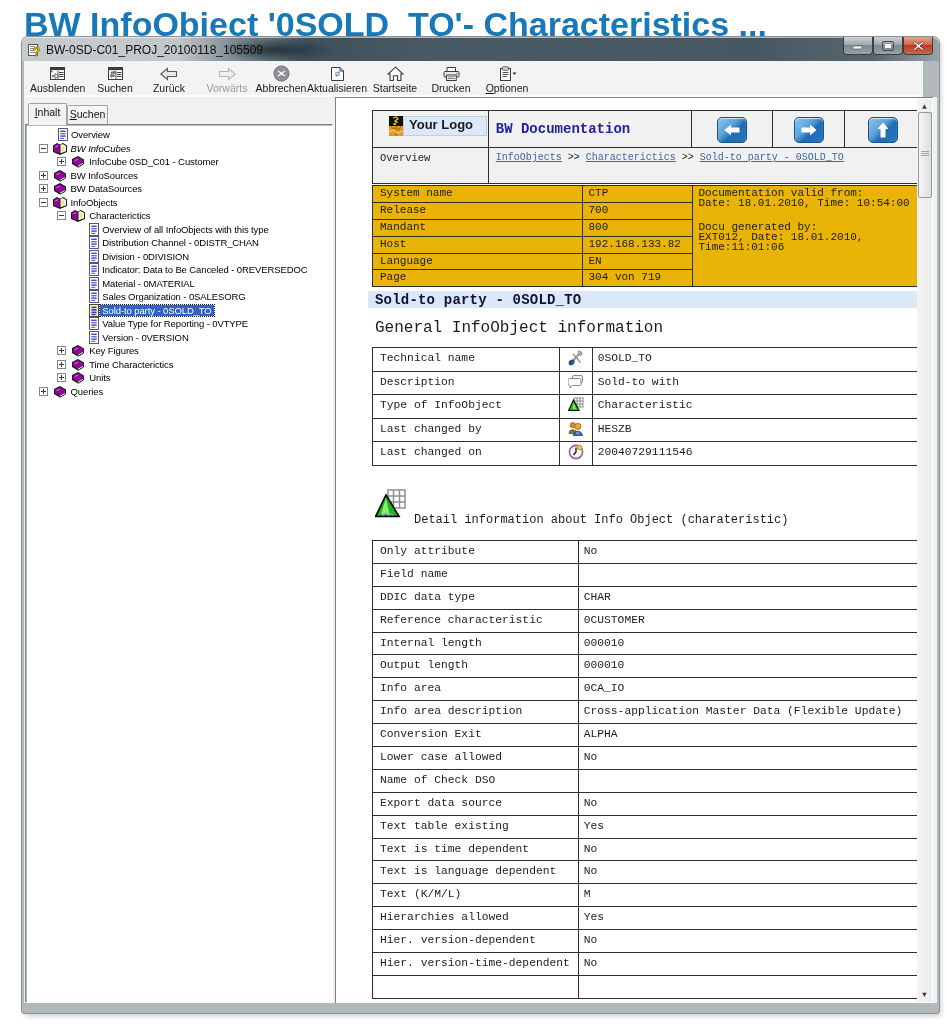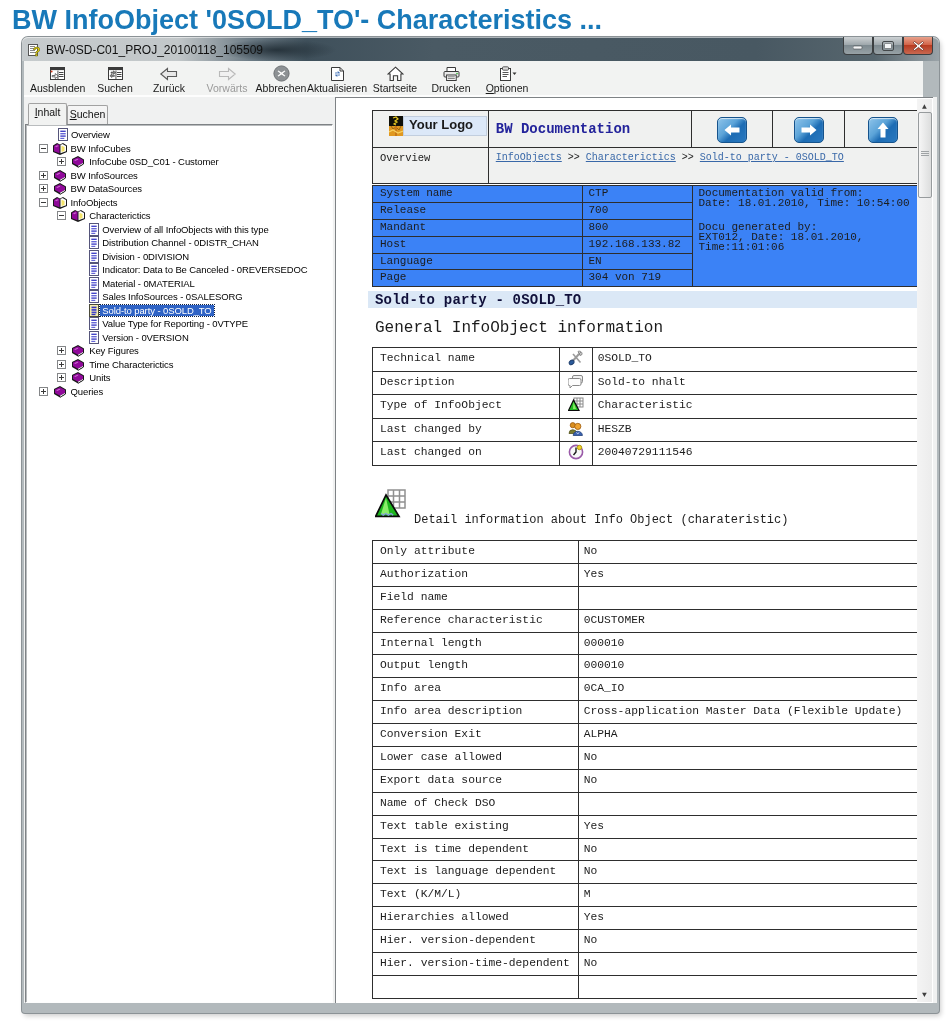--- a/index.html
+++ b/index.html
@@ -1,17 +1,17 @@
 <!DOCTYPE html>
 <html><head>
 <meta charset="utf-8">
 <style>
 html,body{margin:0;padding:0;background:#fff;width:947px;height:1024px;overflow:hidden;}
 body{font-family:"Liberation Sans",sans-serif;position:relative;}
-.h1{position:absolute;left:12px;top:5px;font-size:27px;font-weight:bold;color:#1879b9;letter-spacing:0px;}
+.h1{position:absolute;left:24px;top:5px;font-size:34px;font-weight:bold;color:#1879b9;letter-spacing:0px;}
 
 .win{position:absolute;left:22px;top:37px;width:917px;height:976px;border-radius:6px 6px 3px 3px;
  background:#b2b9bc;box-shadow:0 0 0 1px #8b9296, 2px 3px 5px rgba(0,0,0,0.2);}
 .titlebar{position:absolute;left:0;top:0;right:0;height:24px;border-radius:6px 6px 0 0;
  background:linear-gradient(to right,#c6cbcd 0%,#c2c7c9 17%,#6b7a84 25%,#3f505b 31%,#4a5a64 45%,#485862 80%,#57666e 93%,#9aa3a8 100%);
  box-shadow:inset 0 1px 0 rgba(255,255,255,0.55);}
 .titleicon{position:absolute;left:6px;top:7px;}
 .titletext{position:absolute;left:24px;top:6px;font-size:12px;color:#111;white-space:nowrap;}
 .smudge{position:absolute;left:205px;top:2px;width:110px;height:22px;background:radial-gradient(ellipse at 45% 50%,rgba(30,42,50,0.85),rgba(30,42,50,0) 70%);}
 .winbtns{position:absolute;right:6px;top:0;height:17px;}
@@ -55,21 +55,21 @@
 .doc{position:absolute;left:0;top:0;right:16px;bottom:0;overflow:hidden;margin-left:28px;}
 table{border-collapse:collapse;font-family:"Liberation Mono",monospace;}
 td{border:1px solid #2e2e2e;font-size:11.3px;padding:0;vertical-align:top;}
 .t1{position:absolute;left:8px;top:12px;width:548px;background:#f0f1f0;}
 .t1 td{height:35px;}
 .bwdoc{font-size:14px;font-weight:bold;color:#23239b;padding:10px 0 0 7px;}
 .navbtn{width:28px;height:24px;margin:6px auto 0;border-radius:5px;border:1px solid #16538c;position:relative;
  background:linear-gradient(135deg,#8ec4ea 0%,#5ba3d8 40%,#1d6cb4 60%,#2a79c0 100%);
  box-shadow:inset 0 1px 1px rgba(255,255,255,0.7);display:flex;align-items:center;justify-content:center;}
 .navbtn svg{display:block;}
-.t2{position:absolute;left:8px;top:87px;width:548px;background:#3b82f6;}
+.t2{position:absolute;left:8px;top:87px;width:548px;background:#eab308;}
 .t2 td{height:15.9px;font-size:11px;}
 .lab{padding:1px 0 0 7px;}
 .val{padding:1px 0 0 5px;}
 .hbar{position:absolute;left:4px;top:193px;width:572px;height:17px;background:#dbe8f6;}
 .hbar span{position:absolute;left:7px;top:1px;font-size:14px;font-weight:bold;color:#10103a;letter-spacing:0.2px;}
 .gi{position:absolute;left:11px;top:221px;font-size:16px;}
 .t3{position:absolute;left:8px;top:249px;width:548px;background:#fff;}
 .t3 td{height:22.6px;}
 .t3 .lab{padding-top:4px;}
 .t3 .val{padding-top:4px;}
@@ -225,53 +225,53 @@
     </defs>
       </svg>
     <div class="treebox">
         <div class="tree">
       <div class="trow" style="padding-left:30px;">
             <svg width="10" height="13" viewBox="0 0 10 13">
               <use href="#tpage"></use>
             </svg>
             <span class="lbl">Overview</span>
           </div>
+      <div class="trow" style="padding-left:10.5px;font-style:italic;">
+            <span class="exp"></span>
+            <svg style="margin-left:4px" width="16" height="13" viewBox="0 0 16 13">
+              <use href="#obook"></use>
+            </svg>
+            <span class="lbl">BW InfoCubes</span>
+          </div>
+      <div class="trow" style="padding-left:29.2px;">
+            <span class="exp plus"></span>
+            <svg style="margin-left:4px" width="16" height="13" viewBox="0 0 16 13">
+              <use href="#cbook"></use>
+            </svg>
+            <span class="lbl">InfoCube 0SD_C01 - Customer</span>
+          </div>
+      <div class="trow" style="padding-left:10.5px;">
+            <span class="exp plus"></span>
+            <svg style="margin-left:4px" width="16" height="13" viewBox="0 0 16 13">
+              <use href="#cbook"></use>
+            </svg>
+            <span class="lbl">BW InfoSources</span>
+          </div>
+      <div class="trow" style="padding-left:10.5px;">
+            <span class="exp plus"></span>
+            <svg style="margin-left:4px" width="16" height="13" viewBox="0 0 16 13">
+              <use href="#cbook"></use>
+            </svg>
+            <span class="lbl">BW DataSources</span>
+          </div>
       <div class="trow" style="padding-left:10.5px;">
             <span class="exp"></span>
             <svg style="margin-left:4px" width="16" height="13" viewBox="0 0 16 13">
               <use href="#obook"></use>
             </svg>
-            <span class="lbl">BW InfoCubes</span>
-          </div>
-      <div class="trow" style="padding-left:29.2px;">
-            <span class="exp plus"></span>
-            <svg style="margin-left:4px" width="16" height="13" viewBox="0 0 16 13">
-              <use href="#cbook"></use>
-            </svg>
-            <span class="lbl">InfoCube 0SD_C01 - Customer</span>
-          </div>
-      <div class="trow" style="padding-left:10.5px;">
-            <span class="exp plus"></span>
-            <svg style="margin-left:4px" width="16" height="13" viewBox="0 0 16 13">
-              <use href="#cbook"></use>
-            </svg>
-            <span class="lbl">BW InfoSources</span>
-          </div>
-      <div class="trow" style="padding-left:10.5px;">
-            <span class="exp plus"></span>
-            <svg style="margin-left:4px" width="16" height="13" viewBox="0 0 16 13">
-              <use href="#cbook"></use>
-            </svg>
-            <span class="lbl">BW DataSources</span>
-          </div>
-      <div class="trow" style="padding-left:10.5px;">
-            <span class="exp"></span>
-            <svg style="margin-left:4px" width="16" height="13" viewBox="0 0 16 13">
-              <use href="#obook"></use>
-            </svg>
             <span class="lbl">InfoObjects</span>
           </div>
       <div class="trow" style="padding-left:29.2px;">
             <span class="exp"></span>
             <svg style="margin-left:4px" width="16" height="13" viewBox="0 0 16 13">
               <use href="#obook"></use>
             </svg>
             <span class="lbl">Characterictics</span>
           </div>
       <div class="trow" style="padding-left:61.3px;">
@@ -301,21 +301,21 @@
       <div class="trow" style="padding-left:61.3px;">
             <svg width="10" height="13" viewBox="0 0 10 13">
               <use href="#tpage"></use>
             </svg>
             <span class="lbl">Material - 0MATERIAL</span>
           </div>
       <div class="trow" style="padding-left:61.3px;">
             <svg width="10" height="13" viewBox="0 0 10 13">
               <use href="#tpage"></use>
             </svg>
-            <span class="lbl">Sales InfoSources - 0SALESORG</span>
+            <span class="lbl">Sales Organization - 0SALESORG</span>
           </div>
       <div class="trow" style="padding-left:61.3px;">
             <svg width="10" height="13" viewBox="0 0 10 13">
               <use href="#spage"></use>
             </svg>
             <span class="lbl sel">Sold-to party - 0SOLD_TO</span>
           </div>
       <div class="trow" style="padding-left:61.3px;">
             <svg width="10" height="13" viewBox="0 0 10 13">
               <use href="#tpage"></use>
@@ -506,21 +506,21 @@
               </tr>
           <tr>
                 <td>
                   <div class="lab">Description</div>
                 </td>
                 <td class="icn"><svg width="16" height="15" viewBox="0 0 16 15">
                     <rect x="4.5" y="1.5" width="10" height="7.5" rx="1.5" fill="#f2f2f2" stroke="#8a8a8a"></rect>
                     <path d="M1.5 4.5 h10 a1.5 1.5 0 0 1 1.5 1.5 v4 a1.5 1.5 0 0 1 -1.5 1.5 h-7 l-2.5 2.5 v-2.5 h-0.5 a1.5 1.5 0 0 1 -1.5 -1.5 v-4 a1.5 1.5 0 0 1 1.5 -1.5 Z" fill="#fdfdfd" stroke="#8a8a8a"></path>
                   </svg></td>
                 <td>
-                  <div class="val">Sold-to nhalt</div>
+                  <div class="val">Sold-to with</div>
                 </td>
               </tr>
           <tr>
                 <td>
                   <div class="lab">Type of InfoObject</div>
                 </td>
                 <td class="icn"><svg width="16" height="15" viewBox="0 0 16 15">
                     <g stroke="#8a8a8a" fill="#fff">
                       <rect x="6" y="1" width="9" height="9"></rect>
                       <path d="M6 4 h9 M6 7 h9 M9 1 v9 M12 1 v9" fill="none"></path>
@@ -581,36 +581,36 @@
               <tr>
                 <td>
                   <div class="lab">Only attribute</div>
                 </td>
                 <td>
                   <div class="val">No</div>
                 </td>
               </tr>
           <tr>
                 <td>
-                  <div class="lab">Authorization</div>
-                </td>
-                <td>
-                  <div class="val">Yes</div>
-                </td>
-              </tr>
-          <tr>
-                <td>
                   <div class="lab">Field name</div>
                 </td>
                 <td>
                   <div class="val">&nbsp;</div>
                 </td>
               </tr>
           <tr>
                 <td>
+                  <div class="lab">DDIC data type</div>
+                </td>
+                <td>
+                  <div class="val">CHAR</div>
+                </td>
+              </tr>
+          <tr>
+                <td>
                   <div class="lab">Reference characteristic</div>
                 </td>
                 <td>
                   <div class="val">0CUSTOMER</div>
                 </td>
               </tr>
           <tr>
                 <td>
                   <div class="lab">Internal length</div>
                 </td>
@@ -653,32 +653,32 @@
           <tr>
                 <td>
                   <div class="lab">Lower case allowed</div>
                 </td>
                 <td>
                   <div class="val">No</div>
                 </td>
               </tr>
           <tr>
                 <td>
+                  <div class="lab">Name of Check DSO</div>
+                </td>
+                <td>
+                  <div class="val">&nbsp;</div>
+                </td>
+              </tr>
+          <tr>
+                <td>
                   <div class="lab">Export data source</div>
                 </td>
                 <td>
                   <div class="val">No</div>
-                </td>
-              </tr>
-          <tr>
-                <td>
-                  <div class="lab">Name of Check DSO</div>
-                </td>
-                <td>
-                  <div class="val">&nbsp;</div>
                 </td>
               </tr>
           <tr>
                 <td>
                   <div class="lab">Text table existing</div>
                 </td>
                 <td>
                   <div class="val">Yes</div>
                 </td>
               </tr>

